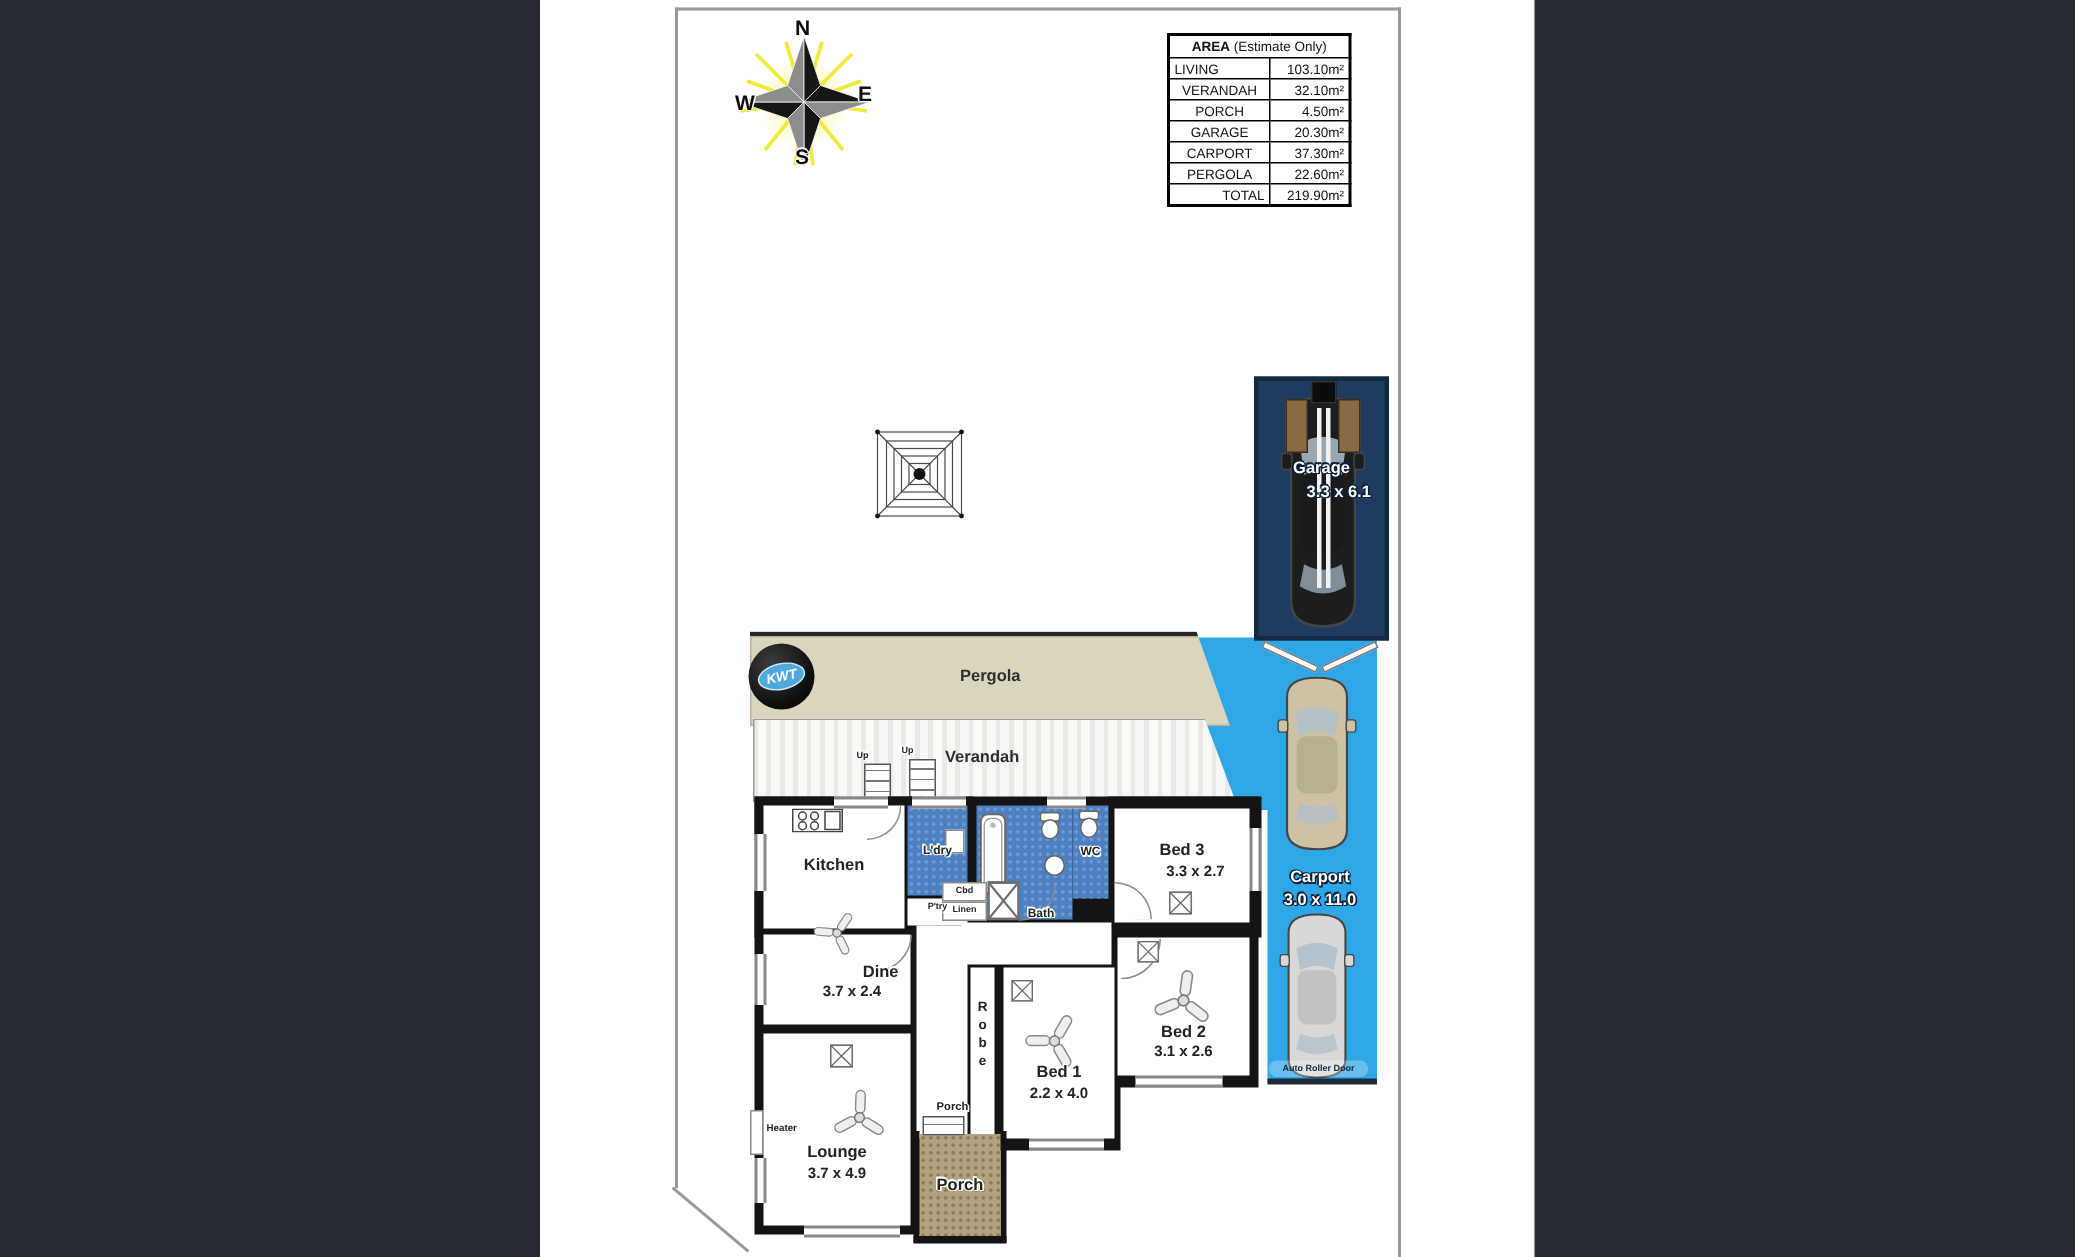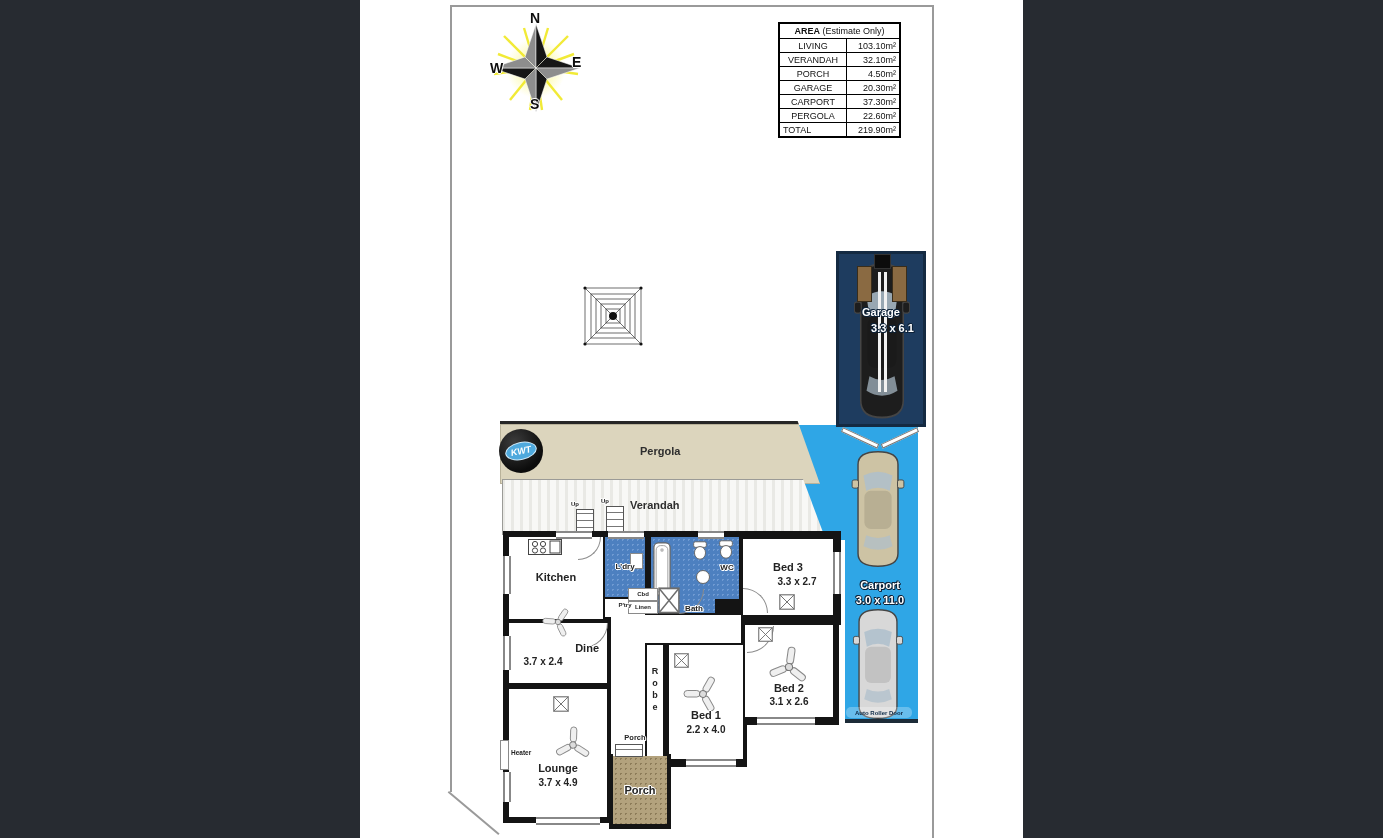--- a/index.html
+++ b/index.html
@@ -185,21 +185,21 @@
     <div class="abs cletter" style="left:46px;top:82px;">S</div>
     <div class="abs cletter" style="left:6px;top:46px;">W</div>
   </div>
 
   <table class="abs" id="area-table">
     <tbody>
         <tr>
           <th colspan="2"><span style="font-weight:bold">AREA</span><span style="font-weight:normal"> (Estimate Only)</span></th>
         </tr>
     <tr>
-          <td style="text-align:center">LIVING</td>
+          <td style="text-align:left">LIVING</td>
           <td class="v">103.10m²</td>
         </tr>
     <tr>
           <td style="text-align:center">VERANDAH</td>
           <td class="v">32.10m²</td>
         </tr>
     <tr>
           <td style="text-align:center">PORCH</td>
           <td class="v">4.50m²</td>
         </tr>
@@ -209,21 +209,21 @@
         </tr>
     <tr>
           <td style="text-align:center">CARPORT</td>
           <td class="v">37.30m²</td>
         </tr>
     <tr>
           <td style="text-align:center">PERGOLA</td>
           <td class="v">22.60m²</td>
         </tr>
     <tr>
-          <td style="text-align:left">TOTAL</td>
+          <td style="text-align:right">TOTAL</td>
           <td class="v">219.90m²</td>
         </tr>
   </tbody>
     </table>
 
   <div class="abs" style="left:583px;top:286px;width:60px;height:60px;">
     <svg width="60" height="60">
         <use href="#sym-clothesline"></use>
       </svg>
   </div>
@@ -372,21 +372,21 @@
   <div class="abs room-label lab-main" style="left:509px;top:571px;width:94px;">Kitchen</div>
   <div class="abs room-label lab-small" style="left:605px;top:562px;width:40px;">L'dry</div>
   <div class="abs room-label lab-tiny" style="left:605px;top:602px;width:40px;">P'try</div>
   <div class="abs room-label lab-tiny" style="left:628px;top:591px;width:30px;">Cbd</div>
   <div class="abs room-label lab-tiny" style="left:628px;top:604px;width:30px;">Linen</div>
   <div class="abs room-label lab-small" style="left:672px;top:604px;width:44px;">Bath</div>
   <div class="abs room-label lab-small" style="left:715px;top:563px;width:24px;">WC</div>
   <div class="abs room-label lab-main" style="left:743px;top:561px;width:90px;">Bed 3</div>
   <div class="abs room-label lab-dim" style="left:743px;top:576px;width:108px;">3.3 x 2.7</div>
   <div class="abs room-label lab-main" style="left:509px;top:642px;width:90px;text-align:right;">Dine</div>
-  <div class="abs room-label lab-dim" style="left:484px;top:656px;width:118px;">3.7 x 2.4</div>
+  <div class="abs room-label lab-dim" style="left:509px;top:656px;width:118px;">3.7 x 2.4</div>
   <div class="abs room-label lab-main" style="left:745px;top:682px;width:88px;">Bed 2</div>
   <div class="abs room-label lab-dim" style="left:745px;top:696px;width:88px;">3.1 x 2.6</div>
   <div class="abs room-label lab-main" style="left:669px;top:709px;width:74px;">Bed 1</div>
   <div class="abs room-label lab-dim" style="left:669px;top:724px;width:74px;">2.2 x 4.0</div>
   <div class="abs" id="robe-text" style="left:650px;top:666px;">Robe</div>
   <div class="abs room-label lab-main" style="left:509px;top:762px;width:98px;">Lounge</div>
   <div class="abs room-label lab-dim" style="left:509px;top:777px;width:98px;">3.7 x 4.9</div>
   <div class="abs room-label" style="left:618px;top:733px;width:34px;font-size:7.5px;">Porch</div>
   <div class="abs room-label" style="left:511px;top:749px;font-size:6.5px;">Heater</div>
 

